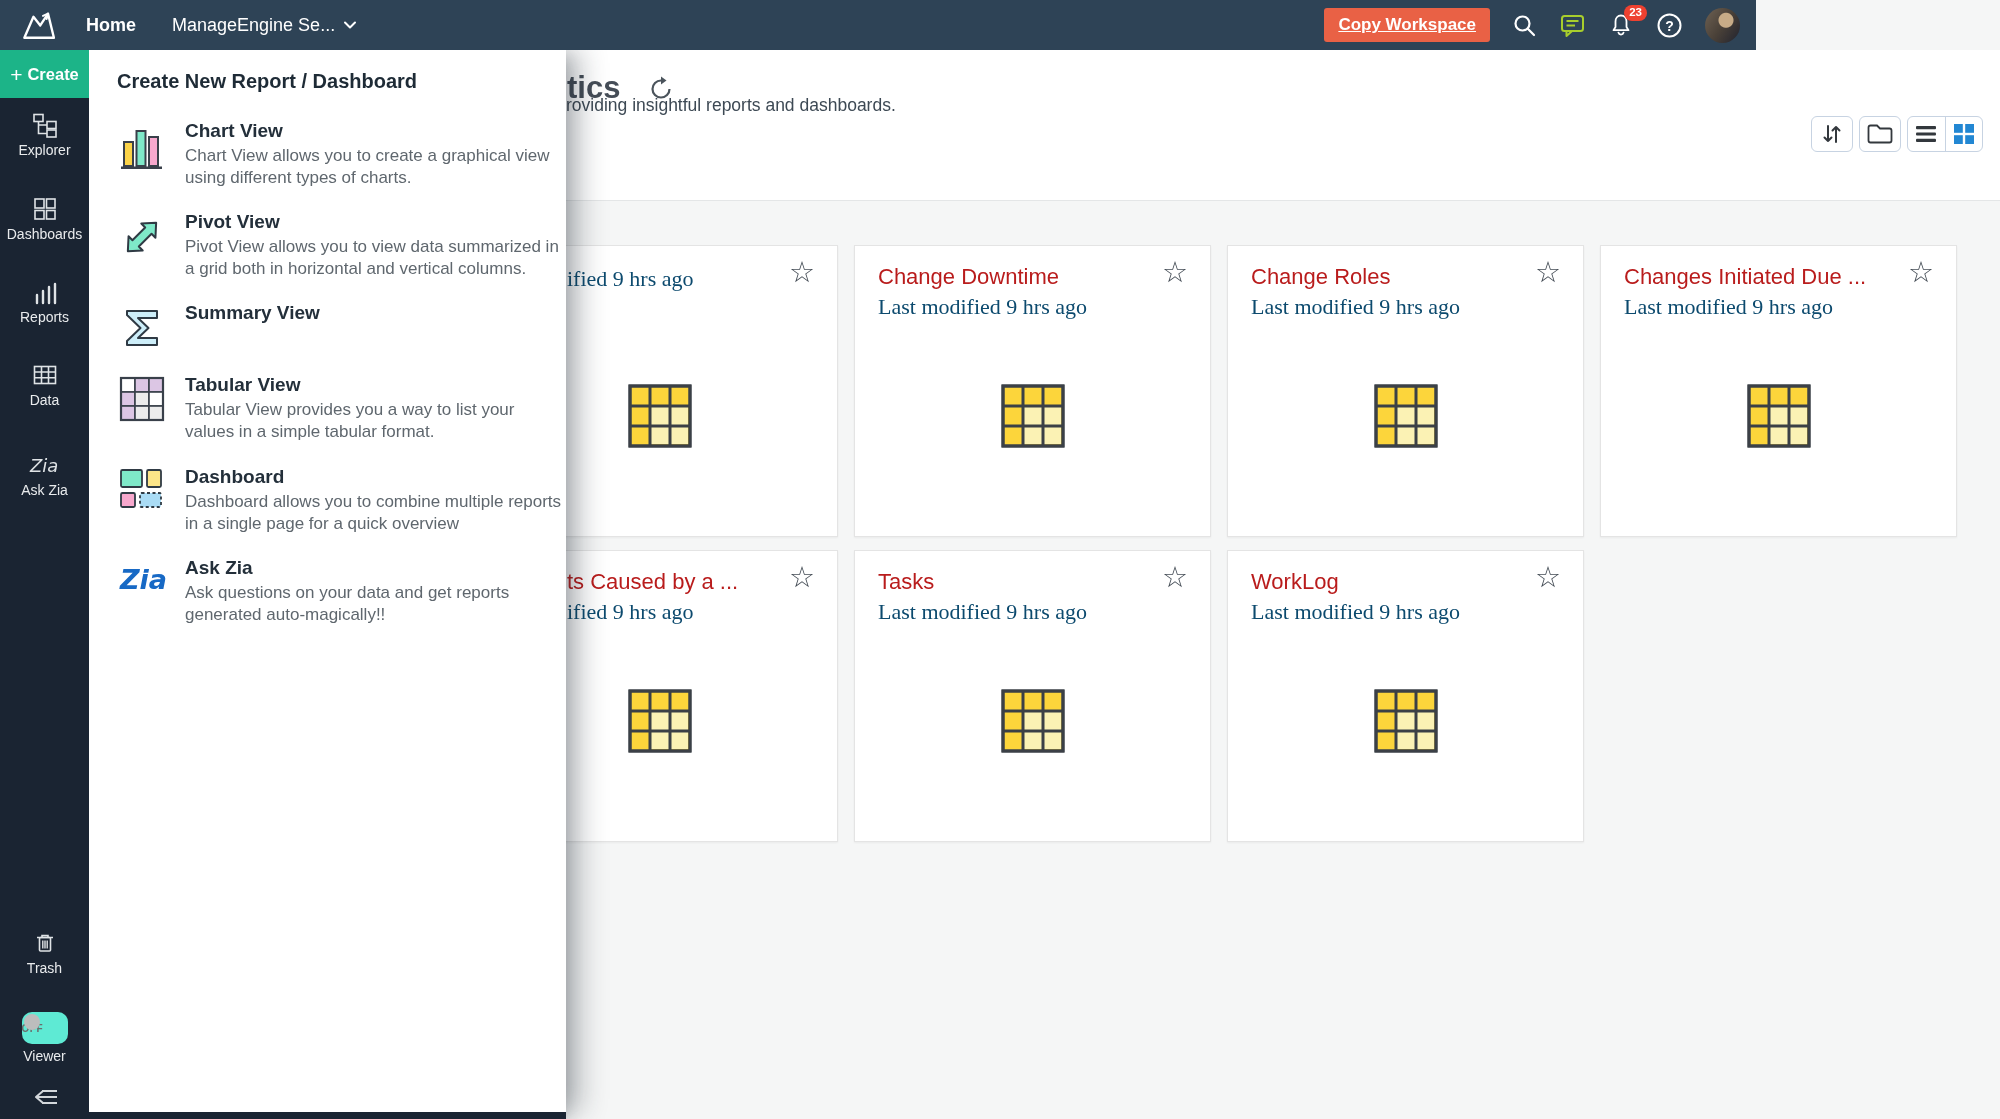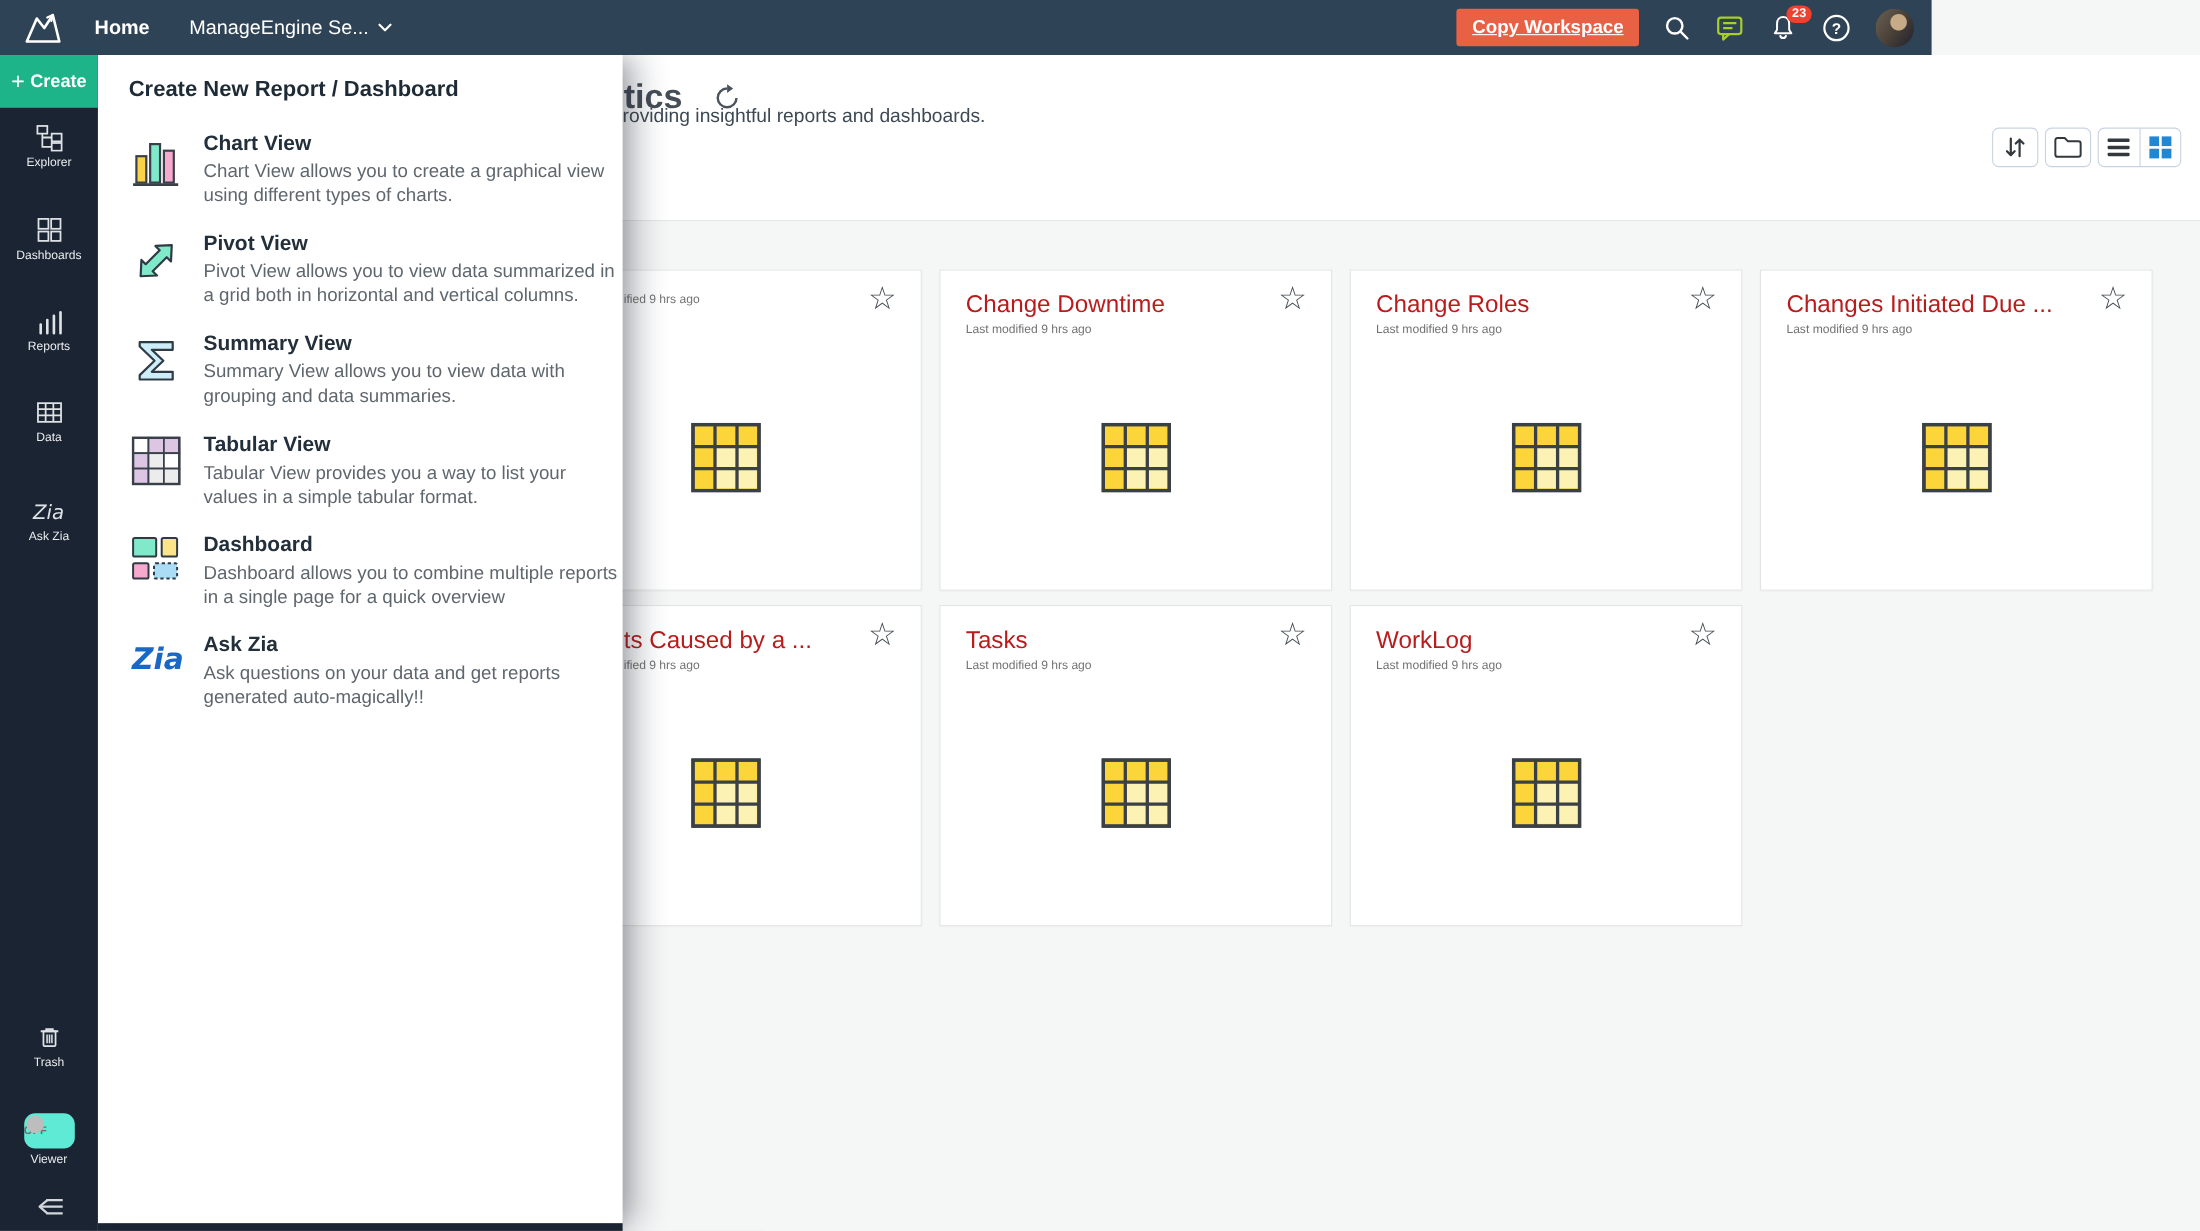--- a/index.html
+++ b/index.html
@@ -23,21 +23,21 @@
           background:radial-gradient(circle at 60% 35%, #c7ab87 0 7px, rgba(0,0,0,0) 8px),
                      linear-gradient(125deg,#6e6153 0%,#4a4138 50%,#20222e 100%);}
 
   
   .sidebar{position:absolute;left:0;top:50px;width:89px;height:1069px;background:#1a2432;z-index:30;}
   .create-btn{position:absolute;left:0;top:0;width:89px;height:48px;background:#1cb488;
               display:flex;align-items:center;justify-content:center;gap:5px;color:#fff;}
   .create-plus{font-size:21px;font-weight:400;line-height:1;}
   .create-label{font-size:16.5px;font-weight:700;}
   .snav{position:absolute;left:0;width:89px;text-align:center;color:#e9ebed;}
-  .snav .slabel{font-size:11px;margin-top:4px;}
+  .snav .slabel{font-size:14px;margin-top:4px;}
   .snav svg{display:block;margin:0 auto;}
   .viewer-pill{width:46px;height:32px;margin:0 auto;background:#5eead4;border-radius:10px;
                position:relative;display:flex;align-items:center;justify-content:flex-start;}
   .viewer-knob{position:absolute;left:2px;top:2px;width:16px;height:16px;border-radius:50%;background:#bdbdbd;}
   .viewer-off{font-size:10px;font-weight:700;color:#6b6b6b;margin-right:8px;letter-spacing:.5px;}
 
   
   .content-header{position:absolute;left:89px;top:50px;width:1911px;height:150px;background:#ffffff;
                   border-bottom:1px solid #e4e6e7;z-index:1;}
   .page-title-frag{position:absolute;left:567px;top:70px;font-size:31px;font-weight:700;color:#454d57;z-index:2;}
@@ -52,21 +52,21 @@
 
   
   .cards-row{position:absolute;display:flex;gap:16px;z-index:2;}
   #cards-row-0{left:481px;top:245px;}
   #cards-row-1{left:481px;top:550px;}
   .card{position:relative;width:357px;height:292px;background:#ffffff;border:1px solid #e4e4e4;
         box-shadow:0 1px 2px rgba(0,0,0,.05);box-sizing:border-box;}
   .card-head{padding:17px 0 0 23px;}
   .card.occluded .card-head{padding-left:85px;}
   .card-title{font-size:22px;color:#b91c1c;text-decoration:none;display:block;line-height:1.25;}
-  .card-modified{font-size:11px;color:#737373;margin-top:3px;}
+  .card-modified{font-size:22px;color:#0c4a6e;margin-top:3px;font-family:Liberation Serif, serif;}
   .card-star{position:absolute;top:12px;right:22px;font-size:29px;color:#454d56;line-height:1;cursor:pointer;}
   .card-grid-icon{position:absolute;left:50%;top:138px;margin-left:-32px;width:64px;height:64px;}
 
   
   .create-panel{position:absolute;left:89px;top:50px;width:477px;height:1062px;background:#ffffff;z-index:20;
                 box-shadow:14px 0 26px rgba(30,40,50,.30), 0 8px 16px rgba(30,40,50,.22);box-sizing:border-box;}
   .panel-header{padding:20px 0 0 28px;font-size:20px;font-weight:700;color:#1e2b36;}
   .panel-items{margin-top:27px;padding-left:28px;display:flex;flex-direction:column;gap:22px;}
   .panel-item{display:flex;align-items:flex-start;gap:18px;cursor:pointer;}
   .panel-item-icon{width:50px;flex:0 0 50px;display:flex;justify-content:center;margin-top:2px;}
@@ -370,21 +370,20 @@
       </div>
 
       <div class="panel-item">
         <span class="panel-item-icon">
           <svg width="48" height="48" viewBox="0 0 48 48">
             <path d="M9 7 H39 V14 H20 L30.5 24 L20 34 H39 V41 H9 V37 L22.5 24 L9 11 Z" fill="#cdeef9" stroke="#2f3a44" stroke-width="2" stroke-linejoin="round"></path>
           </svg>
         </span>
         <div>
           <div class="panel-item-title">Summary View</div>
-          <div class="panel-item-desc">Summary View allows you to view data with grouping and data summaries.</div>
         </div>
       </div>
 
       <div class="panel-item">
         <span class="panel-item-icon">
           <svg width="46" height="46" viewBox="0 0 46 46">
             <rect x="2" y="2" width="14" height="14" fill="#ffffff" stroke="#39404a" stroke-width="1.6"></rect>
             <rect x="16" y="2" width="14" height="14" fill="#dcc6e4" stroke="#39404a" stroke-width="1.6"></rect>
             <rect x="30" y="2" width="14" height="14" fill="#dcc6e4" stroke="#39404a" stroke-width="1.6"></rect>
             <rect x="2" y="16" width="14" height="14" fill="#dcc6e4" stroke="#39404a" stroke-width="1.6"></rect>

